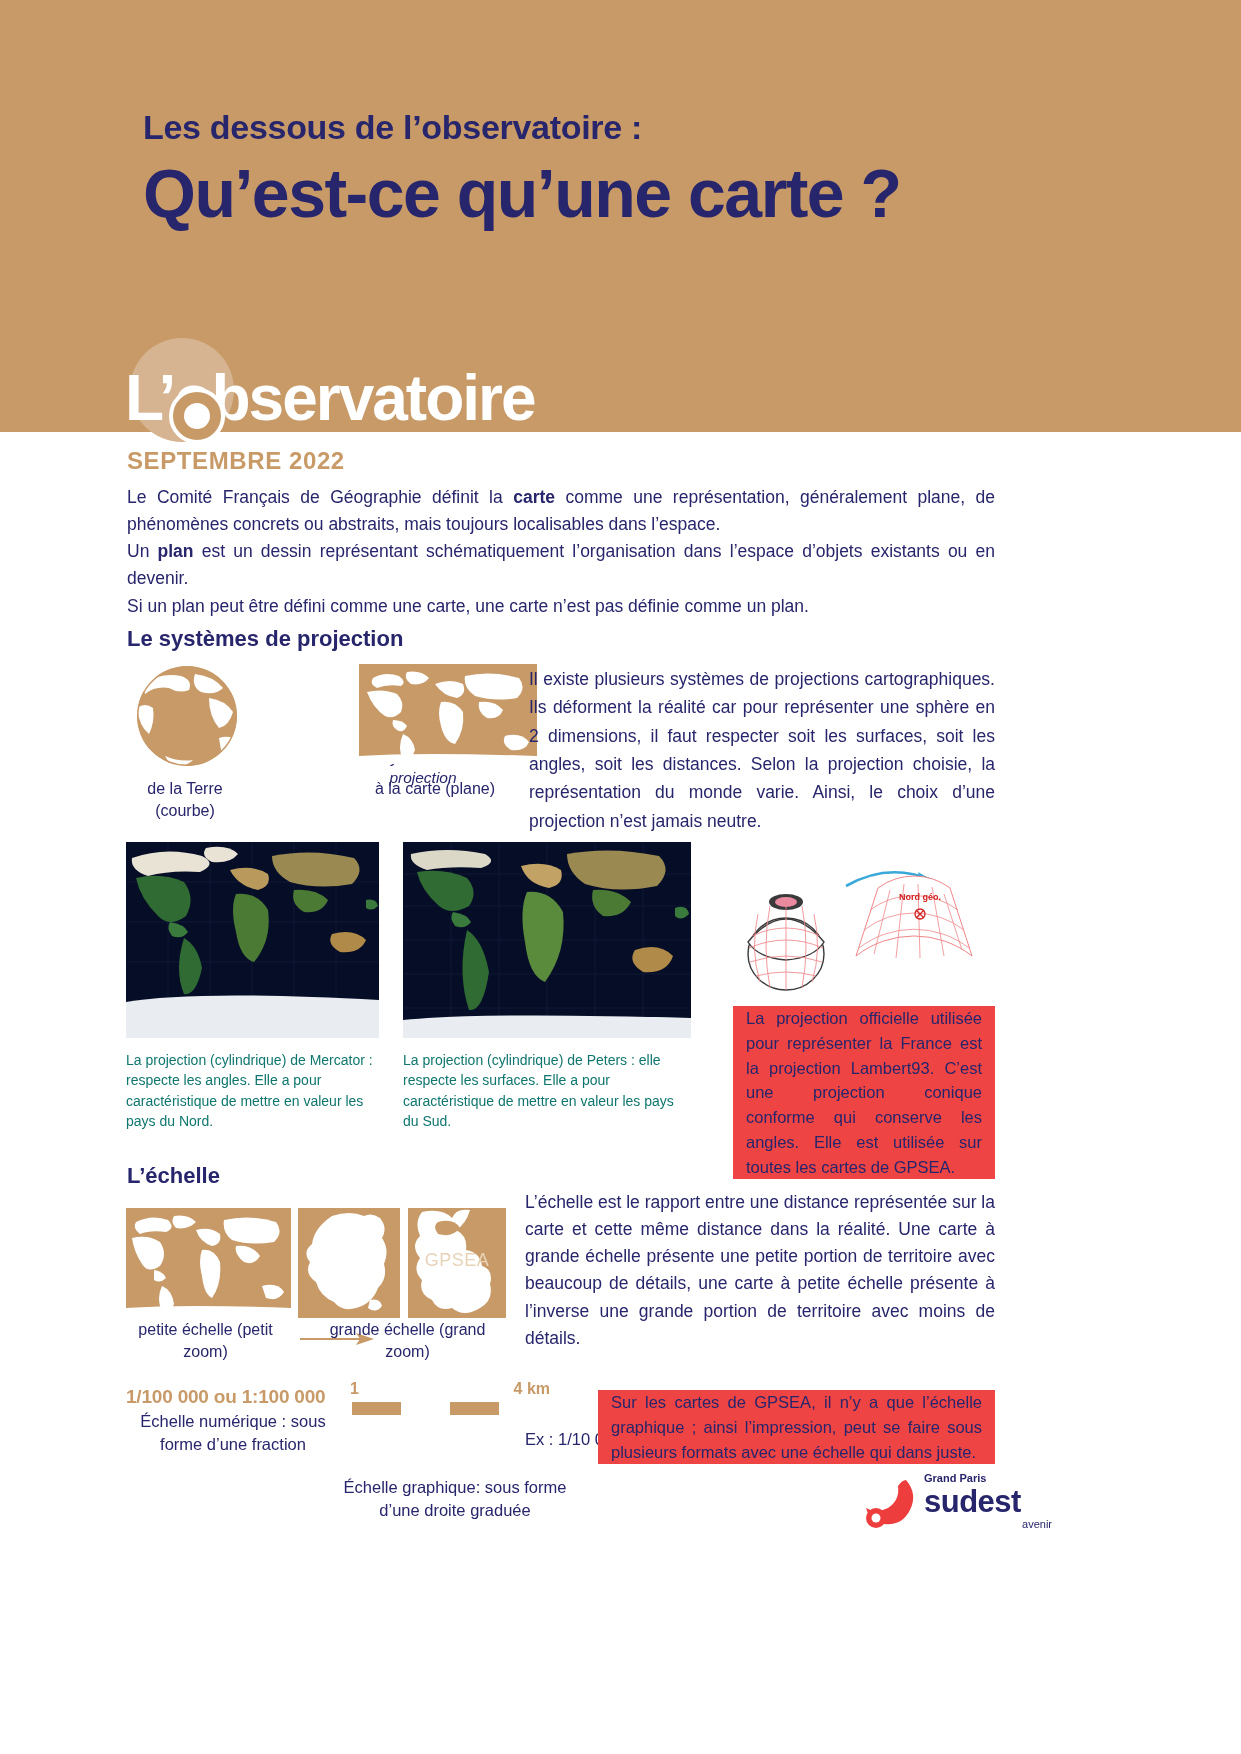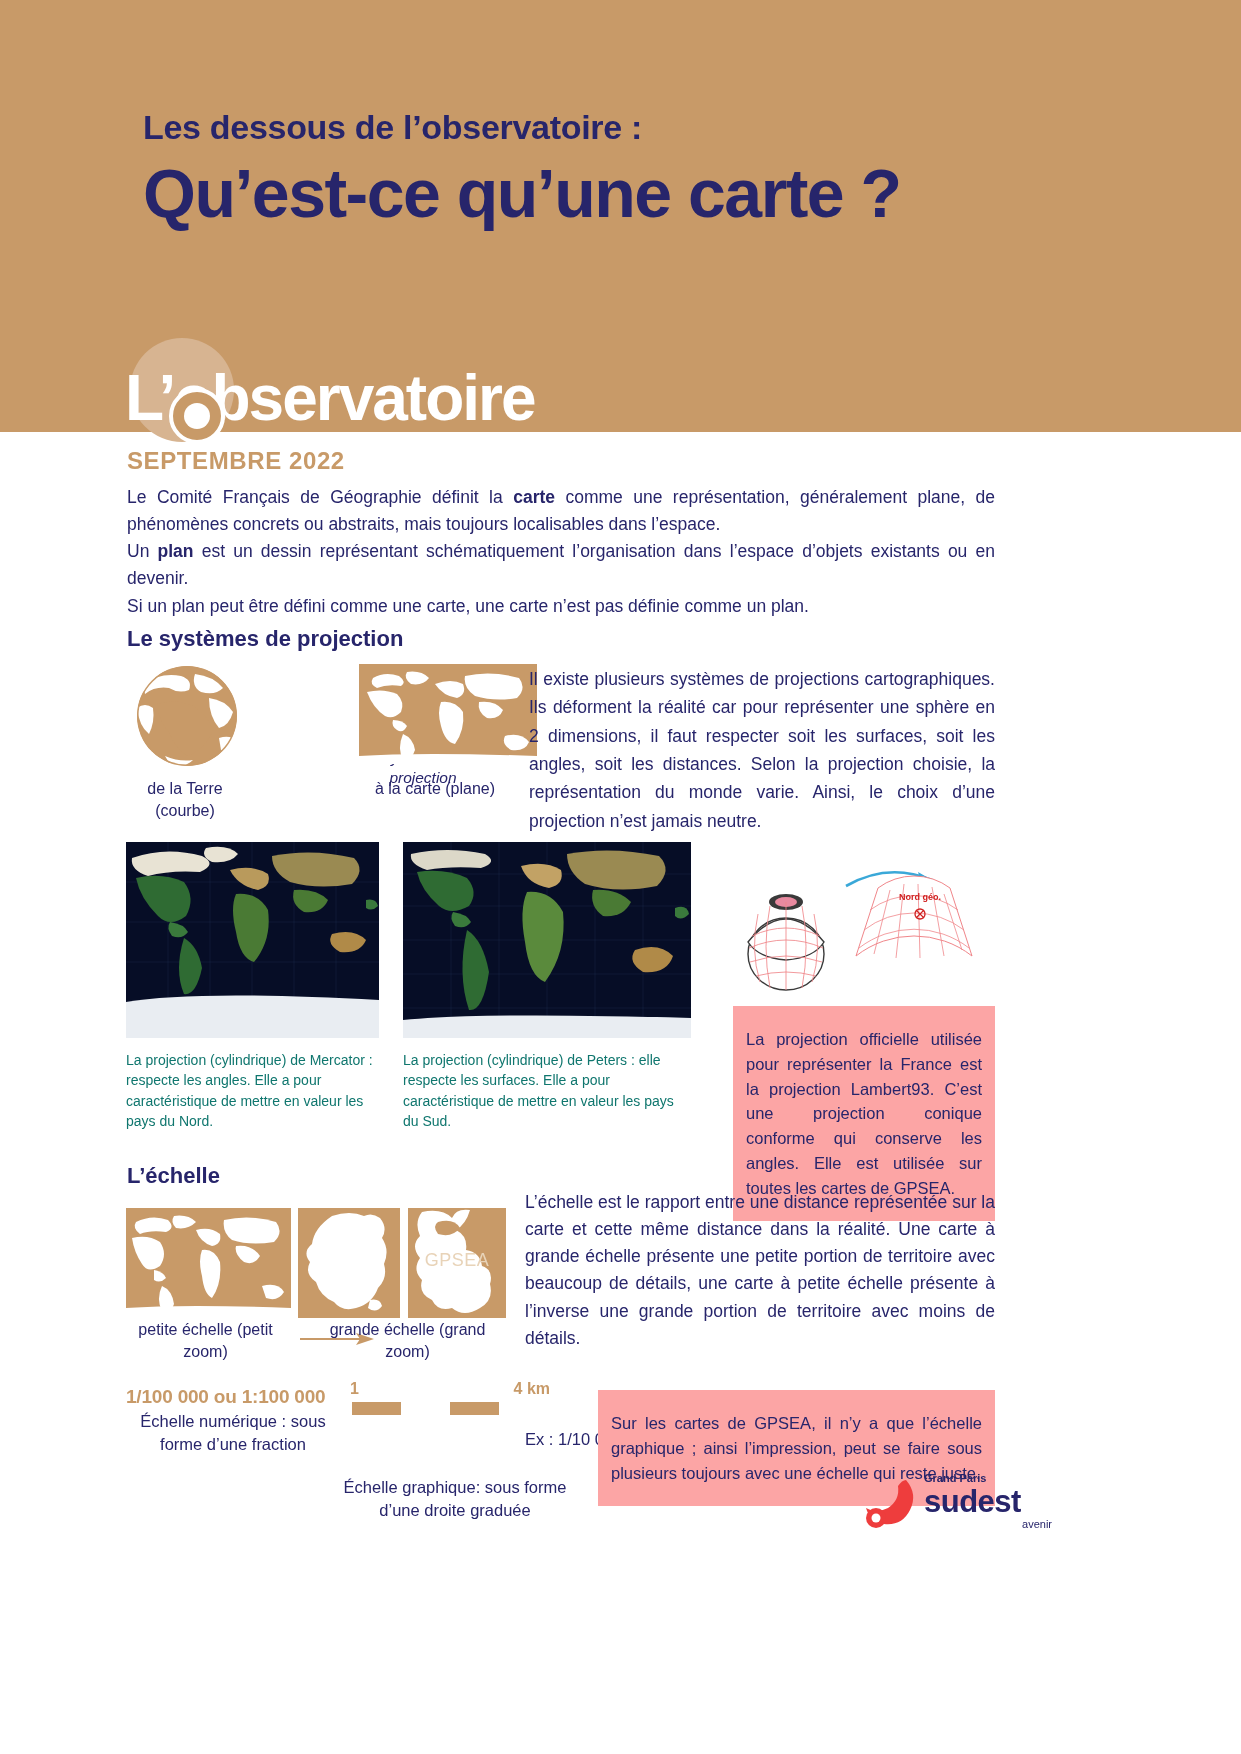--- a/index.html
+++ b/index.html
@@ -196,26 +196,26 @@
   
   .cone-wrap {
     position: absolute;
     left: 718px; top: 862px;
     width: 280px; height: 140px;
   }
 
   
   .info-box {
     position: absolute;
-    background: #fca5a5;
+    background: #ef4444;
     color: #27256b;
     font-size: 16.5px;
     line-height: 1.5;
     text-align: justify;
-    padding: 21px 13px;
+    padding: 0 13px;
   }
   #box-lambert { left: 733px; top: 1006px; width: 262px; }
   #box-gpsea   { left: 598px; top: 1390px; width: 397px; }
 
   
   .ech-thumbs {
     position: absolute;
     left: 126px; top: 1208px;
     width: 380px; height: 110px;
   }
@@ -593,21 +593,21 @@
     <div class="gs-max">4 km</div>
     <div class="gs-bar">
       <span></span>
       <span class="w"></span>
       <span></span>
       <span class="w"></span>
     </div>
   </div>
   <div class="graph-scale-cap">Échelle graphique: sous forme d’une droite graduée</div>
 
-  <div class="info-box" id="box-gpsea">Sur les cartes de GPSEA, il n’y a que l’échelle graphique ; ainsi l’impression, peut se faire sous plusieurs toujours avec une échelle qui reste juste.</div>
+  <div class="info-box" id="box-gpsea">Sur les cartes de GPSEA, il n’y a que l’échelle graphique ; ainsi l’impression, peut se faire sous plusieurs formats avec une échelle qui dans juste.</div>
 
   <div class="footer-logo">
     <svg width="64" height="64" viewBox="0 0 64 64" style="position:absolute;left:0;top:2px">
       <path d="M46 10 Q58 24 50 40 Q42 56 24 54 Q10 52 6 38 Q16 44 28 38 Q40 30 38 16 Q42 10 46 10 Z" fill="#ee3d3d"></path>
       <circle cx="16" cy="48" r="10" fill="#ee3d3d"></circle>
       <circle cx="16" cy="48" r="4.5" fill="#ffffff"></circle>
     </svg>
     <div class="fl-text-top">Grand Paris</div>
     <div class="fl-text-main">sudest</div>
     <div class="fl-text-sub">avenir</div>

